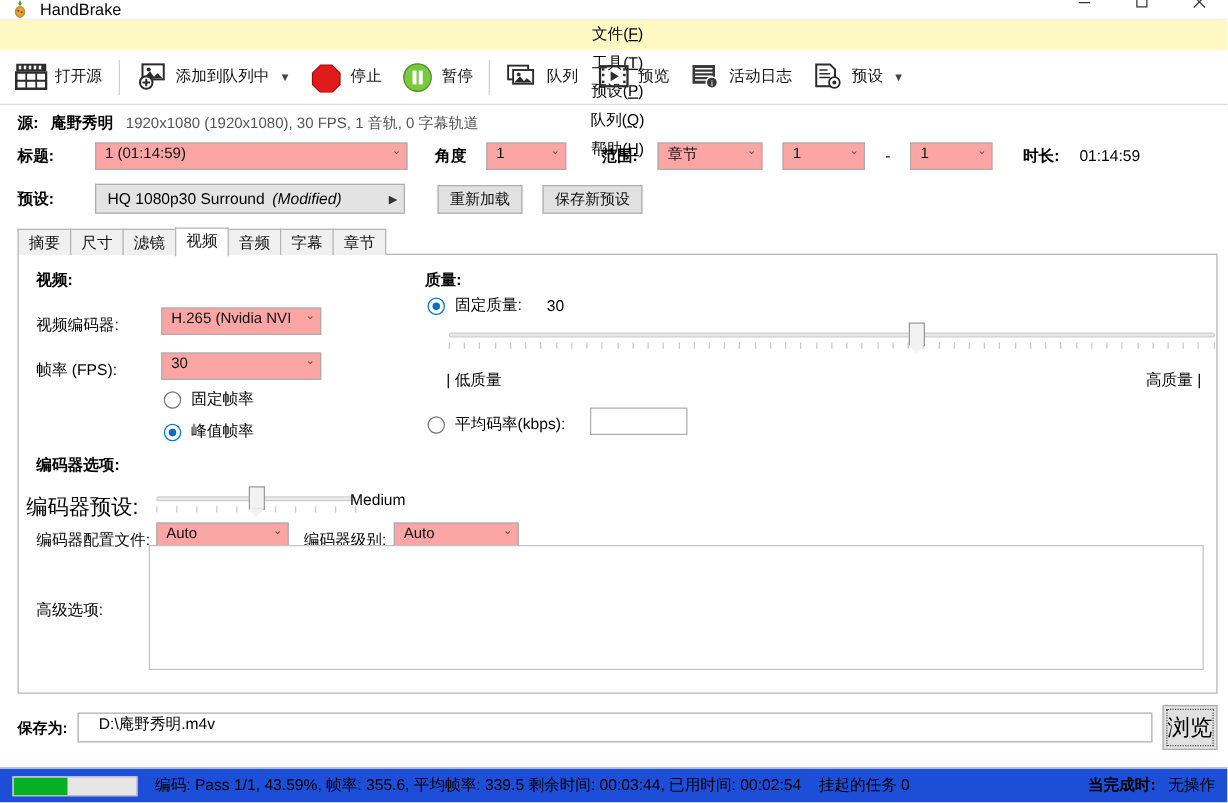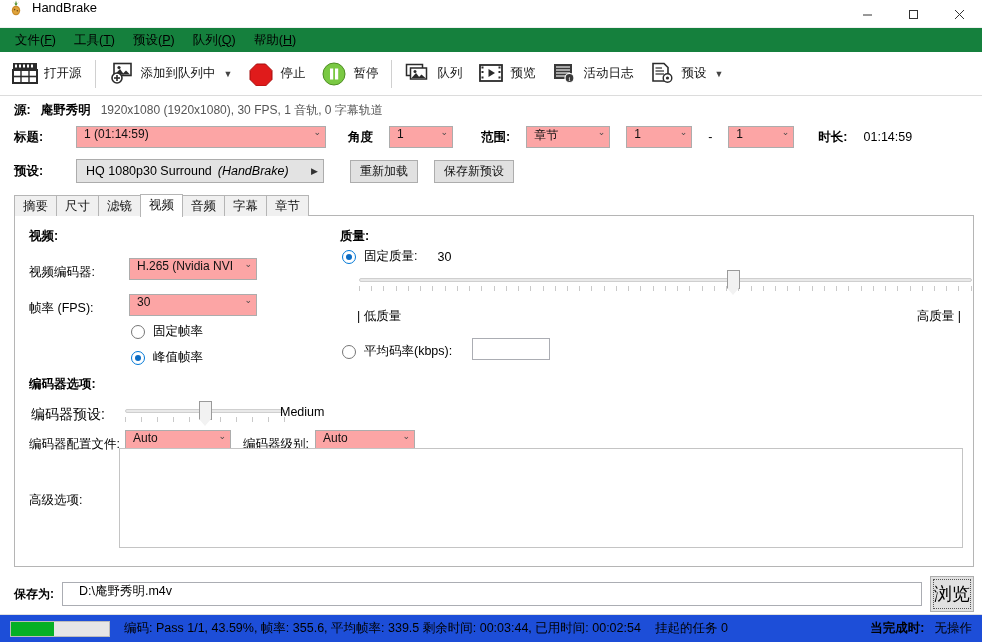--- a/index.html
+++ b/index.html
@@ -8,39 +8,39 @@
     width: 982px; height: 642px;
     font-family: "Liberation Sans", "DejaVu Sans", sans-serif;
     font-size: 12px;
     color: #000;
     background: #ffffff;
     overflow: hidden;
     position: relative;
   }
   
   .titlebar {
-    height: 28px; background:#ffffff;
-    display:flex; align-items:flex-start;
+    height: 16px; background:#ffffff;
+    display:flex; align-items:flex-end;
     border-bottom: 1px solid #f0f0f0;
   }
   .app-icon {
     width:16px; height:16px; margin-left:8px; margin-right:8px;
     position:relative; flex:0 0 auto;
   }
   .app-title { font-size:13px; color:#000; }
   .win-buttons { margin-left:auto; display:flex; height:28px; }
   .win-btn {
     width:46px; height:28px; display:flex; align-items:center; justify-content:center;
     font-size:12px; color:#2b2b2b;
   }
 
   
   .menubar {
-    height:24px; background:#15803d; display:flex; align-items:center;
-    padding-left:6px; font-size:12.5px;
+    height:24px; background:#fef9c3; display:flex; align-items:center;
+    padding-left:6px; font-size:12.5px;flex-direction:column;
   }
   .menu-item { padding: 3px 9px; cursor:default; white-space:nowrap; }
   .menu-item u { text-decoration: underline; }
 
   
   .toolbar {
     height:44px; background:#ffffff; display:flex; align-items:center;
     border-bottom:1px solid #dcdcdc; padding-left:4px;
   }
   .tb-btn {
@@ -377,21 +377,21 @@
     <span class="arr">⌄</span>
   </div>
   <span class="lbl-bold" style="margin-left:8px">时长:</span>
   <span>01:14:59</span>
 </div>
 
 <div class="form-row" style="padding-top:8px">
   <span class="lbl-bold" style="width:46px">预设:</span>
   <div class="preset-combo">
     <span>HQ 1080p30 Surround</span>
-    <span class="mod">(HandBrake)</span>
+    <span class="mod">(Modified)</span>
     <span class="arr2">▶</span>
   </div>
   <div class="btn" style="margin-left:10px">
     <span>重新加载</span>
   </div>
   <div class="btn">
     <span>保存新预设</span>
   </div>
 </div>
 
@@ -502,21 +502,21 @@
   <div class="rrow" style="position:absolute;left:327px;top:127px">
     <span class="radio"></span>
     <span>平均码率(kbps):</span>
   </div>
   <div class="textbox" style="position:absolute;left:457px;top:122px;width:78px;display:flex;align-items:center;padding:0 5px">
     <span></span>
   </div>
 
   <div class="sec-title" style="position:absolute;left:14px;top:160px">编码器选项:</div>
 
-  <div style="position:absolute;left:16px;top:190px;font-size:14px">编码器预设:</div>
+  <div style="position:absolute;left:6px;top:190px;font-size:17px">编码器预设:</div>
   <div>
     <div class="sld-track" style="left:110px;top:193px;width:160px"></div>
     <div class="ticks" style="left:110px;top:201px;width:160px" id="pticks">
         <i></i>
         <i></i>
         <i></i>
         <i></i>
         <i></i>
         <i></i>
         <i></i>

